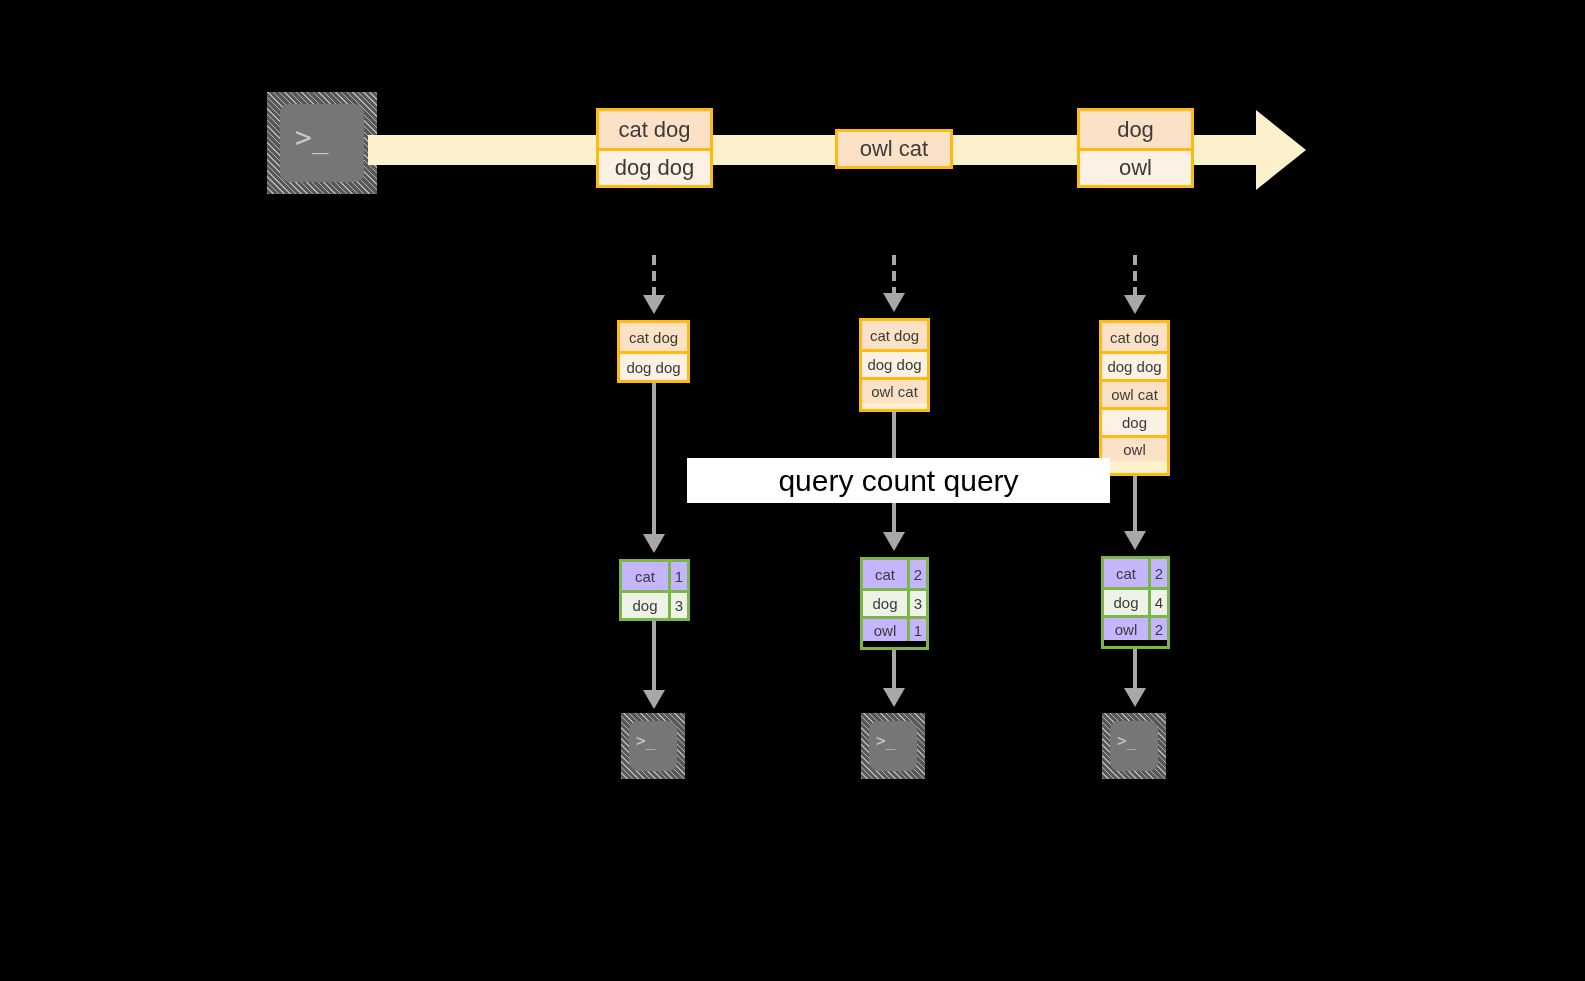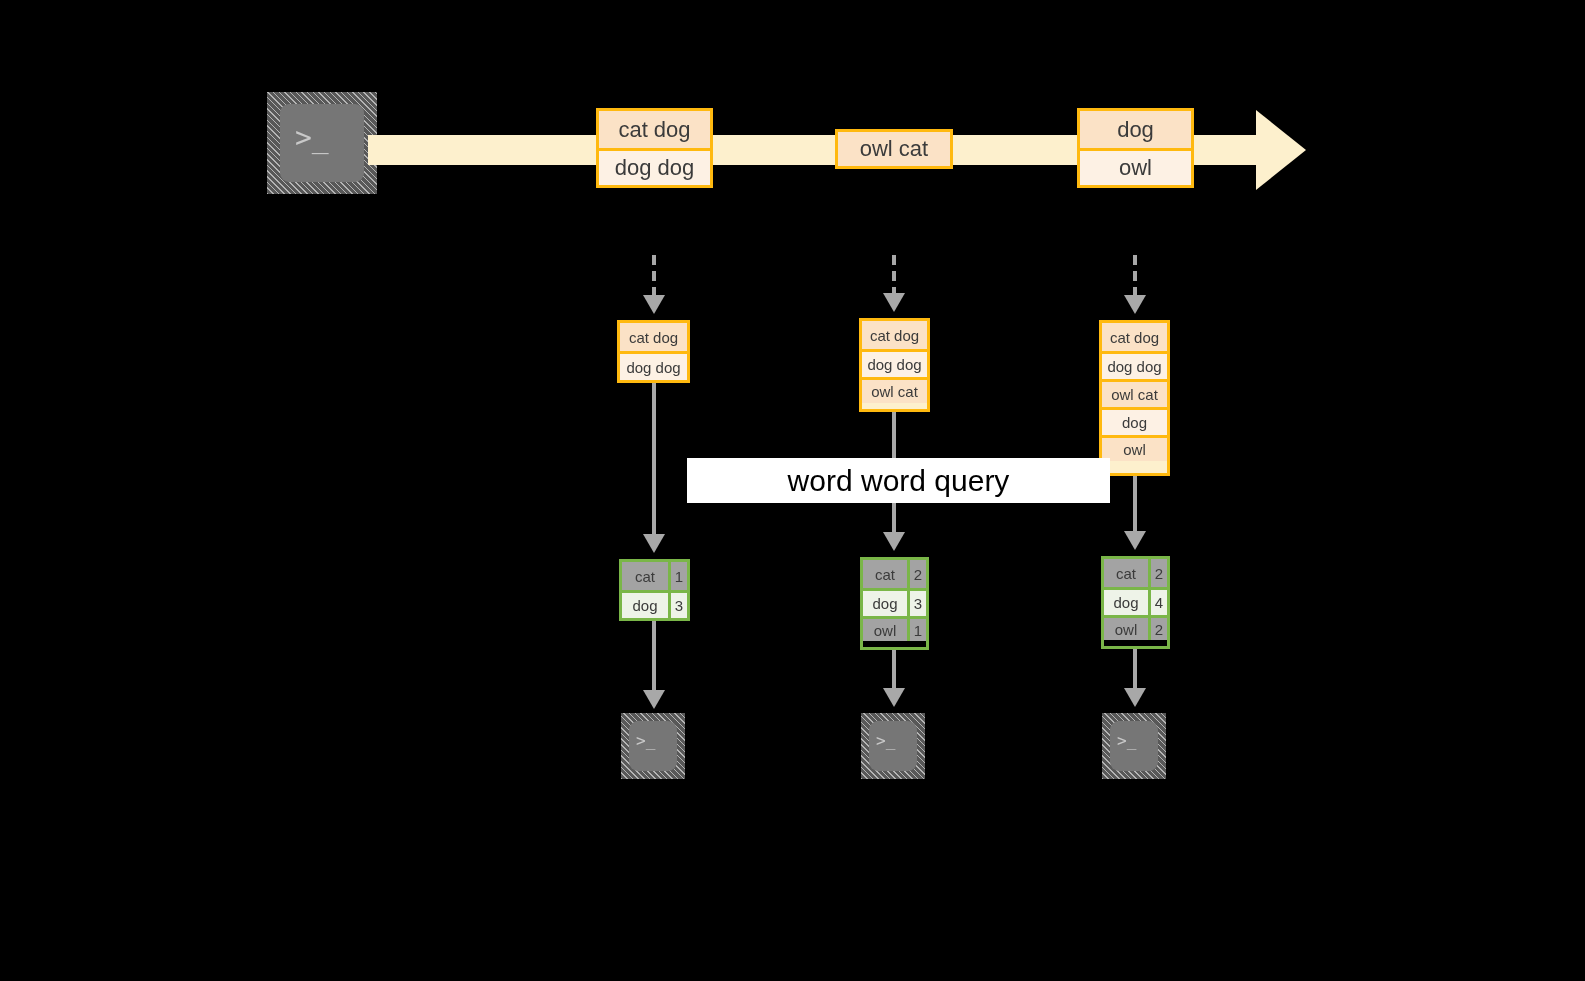--- a/index.html
+++ b/index.html
@@ -31,21 +31,21 @@
   .ocell.l{background:#fdf1e4;}
   .ocell+.ocell{border-top:3px solid #ffb90f;}
 
   
   .gbox{position:absolute;box-sizing:border-box;border:3px solid #7ab648;}
   .grow{display:flex;box-sizing:border-box;}
   .grow+.grow{border-top:3px solid #7ab648;}
   .gc{box-sizing:border-box;display:flex;align-items:center;justify-content:center;
       color:#3b3b3b;white-space:nowrap;}
   .gc+.gc{border-left:3px solid #7ab648;}
-  .grow.d .gc{background:#a3a3a3;}
+  .grow.d .gc{background:#c4b5fd;}
   .grow.l .gc{background:#eef3e8;}
 
   
   .vline{position:absolute;background:#a8a8a8;width:4px;}
   .vdash{position:absolute;width:4px;
          background-image:linear-gradient(#a8a8a8 0 60%, rgba(0,0,0,0) 60% 100%);
          background-size:4px 16px;background-repeat:repeat-y;}
   .vhead{position:absolute;width:0;height:0;
          border-left:11px solid transparent;border-right:11px solid transparent;
          border-top:19px solid #a8a8a8;}
@@ -111,21 +111,21 @@
 
   <div class="vline" style="left:652px;top:383px;height:155px;"></div>
   <div class="vhead" style="left:643px;top:534px;"></div>
 
   <div class="vline" style="left:892px;top:412px;height:126px;"></div>
   <div class="vhead" style="left:883px;top:532px;"></div>
 
   <div class="vline" style="left:1133px;top:476px;height:62px;"></div>
   <div class="vhead" style="left:1124px;top:531px;"></div>
 
-  <div class="qlabel" style="left:687px;top:458px;width:423px;height:45px;font-size:30px;">word word query</div>
+  <div class="qlabel" style="left:687px;top:458px;width:423px;height:45px;font-size:30px;">query count query</div>
 
   <div class="gbox" style="left:619px;top:559px;width:71px;height:62px;">
     <div class="grow d" style="height:28px;">
       <div class="gc" style="width:46px;font-size:15px;">cat</div>
       <div class="gc" style="width:19px;font-size:15px;">1</div>
     </div>
     <div class="grow l" style="height:28px;">
       <div class="gc" style="width:46px;font-size:15px;">dog</div>
       <div class="gc" style="width:19px;font-size:15px;">3</div>
     </div>

